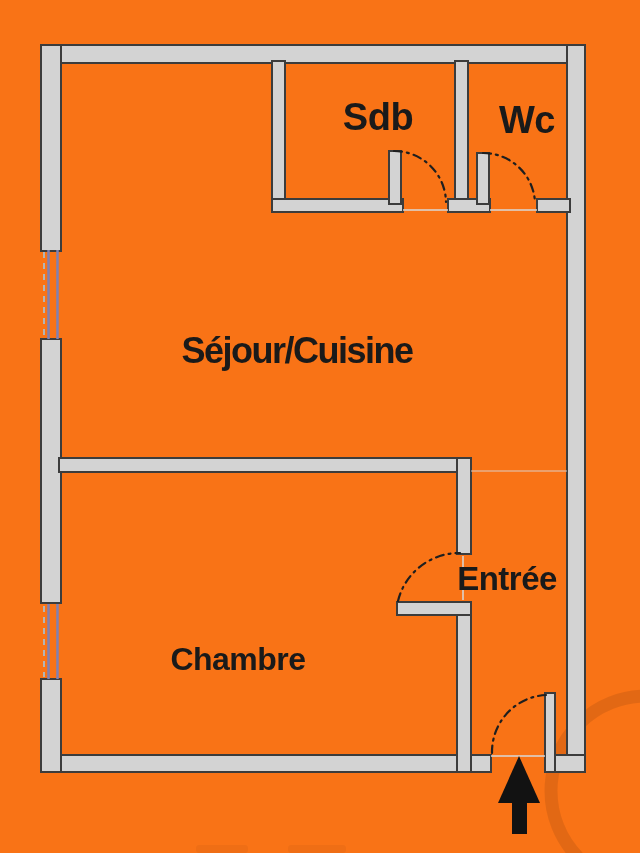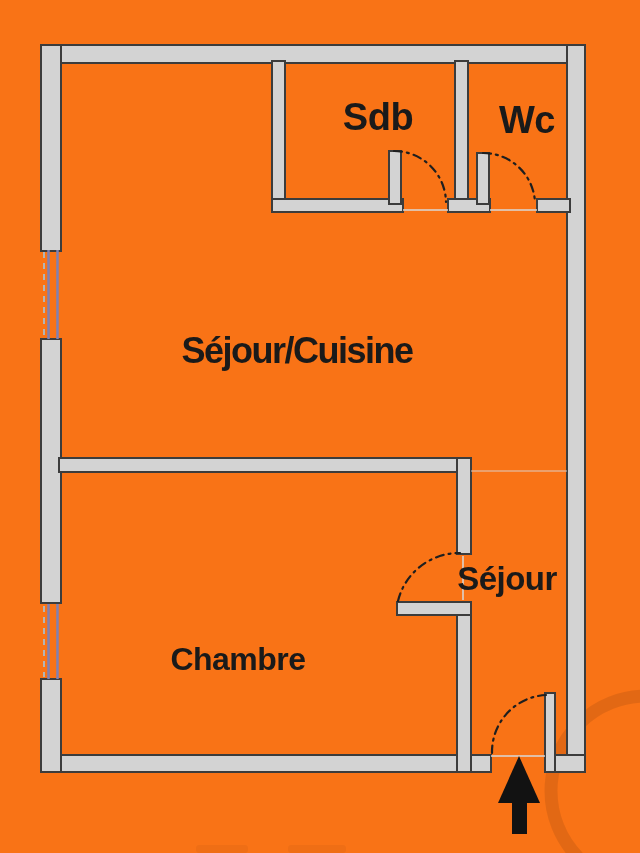--- a/index.html
+++ b/index.html
@@ -95,16 +95,16 @@
 
     <g fill="#121212">
       <polygon points="519,756 498,803 540,803"></polygon>
       <rect x="512" y="801" width="15" height="33"></rect>
     </g>
   </svg>
 
   <div class="room-label lbl-sdb">Sdb</div>
   <div class="room-label lbl-wc">Wc</div>
   <div class="room-label lbl-sejour">Séjour/Cuisine</div>
-  <div class="room-label lbl-entree">Séjour</div>
+  <div class="room-label lbl-entree">Entrée</div>
   <div class="room-label lbl-chambre">Chambre</div>
 
 </div>
 
 </body></html>

